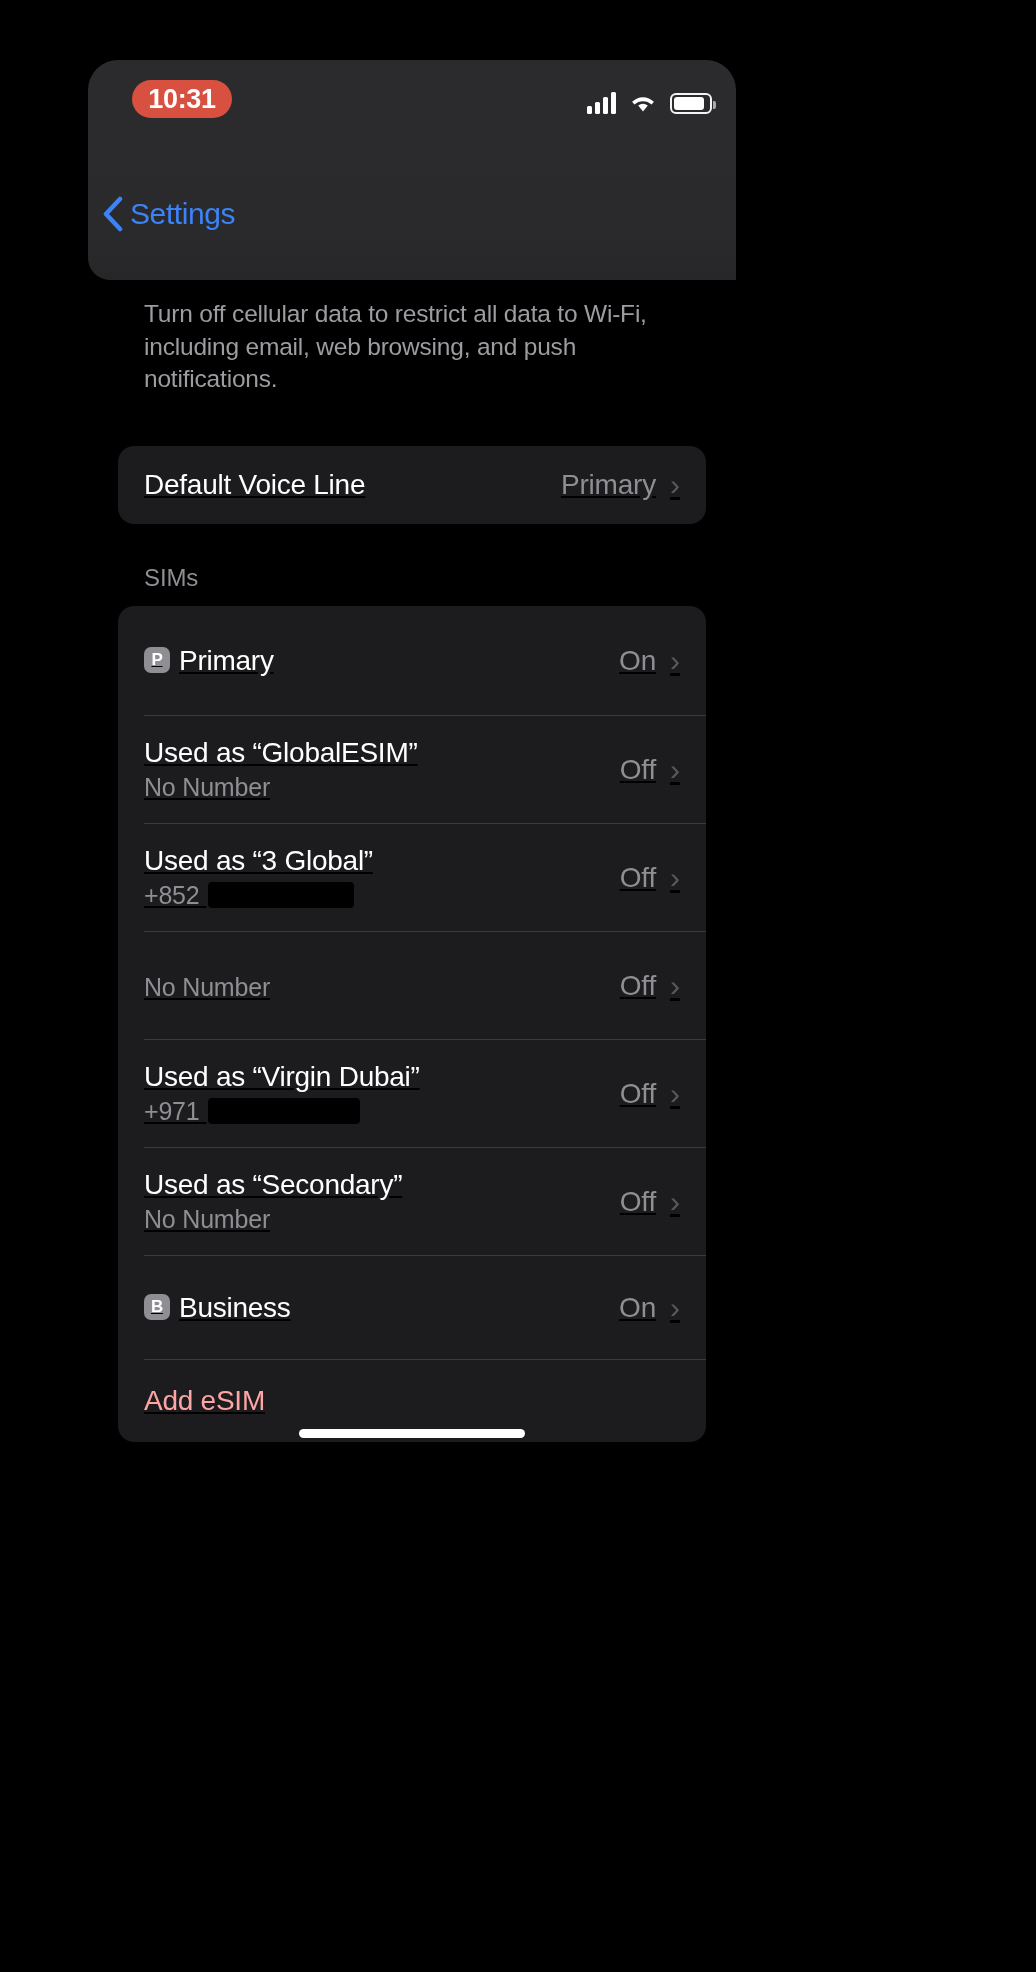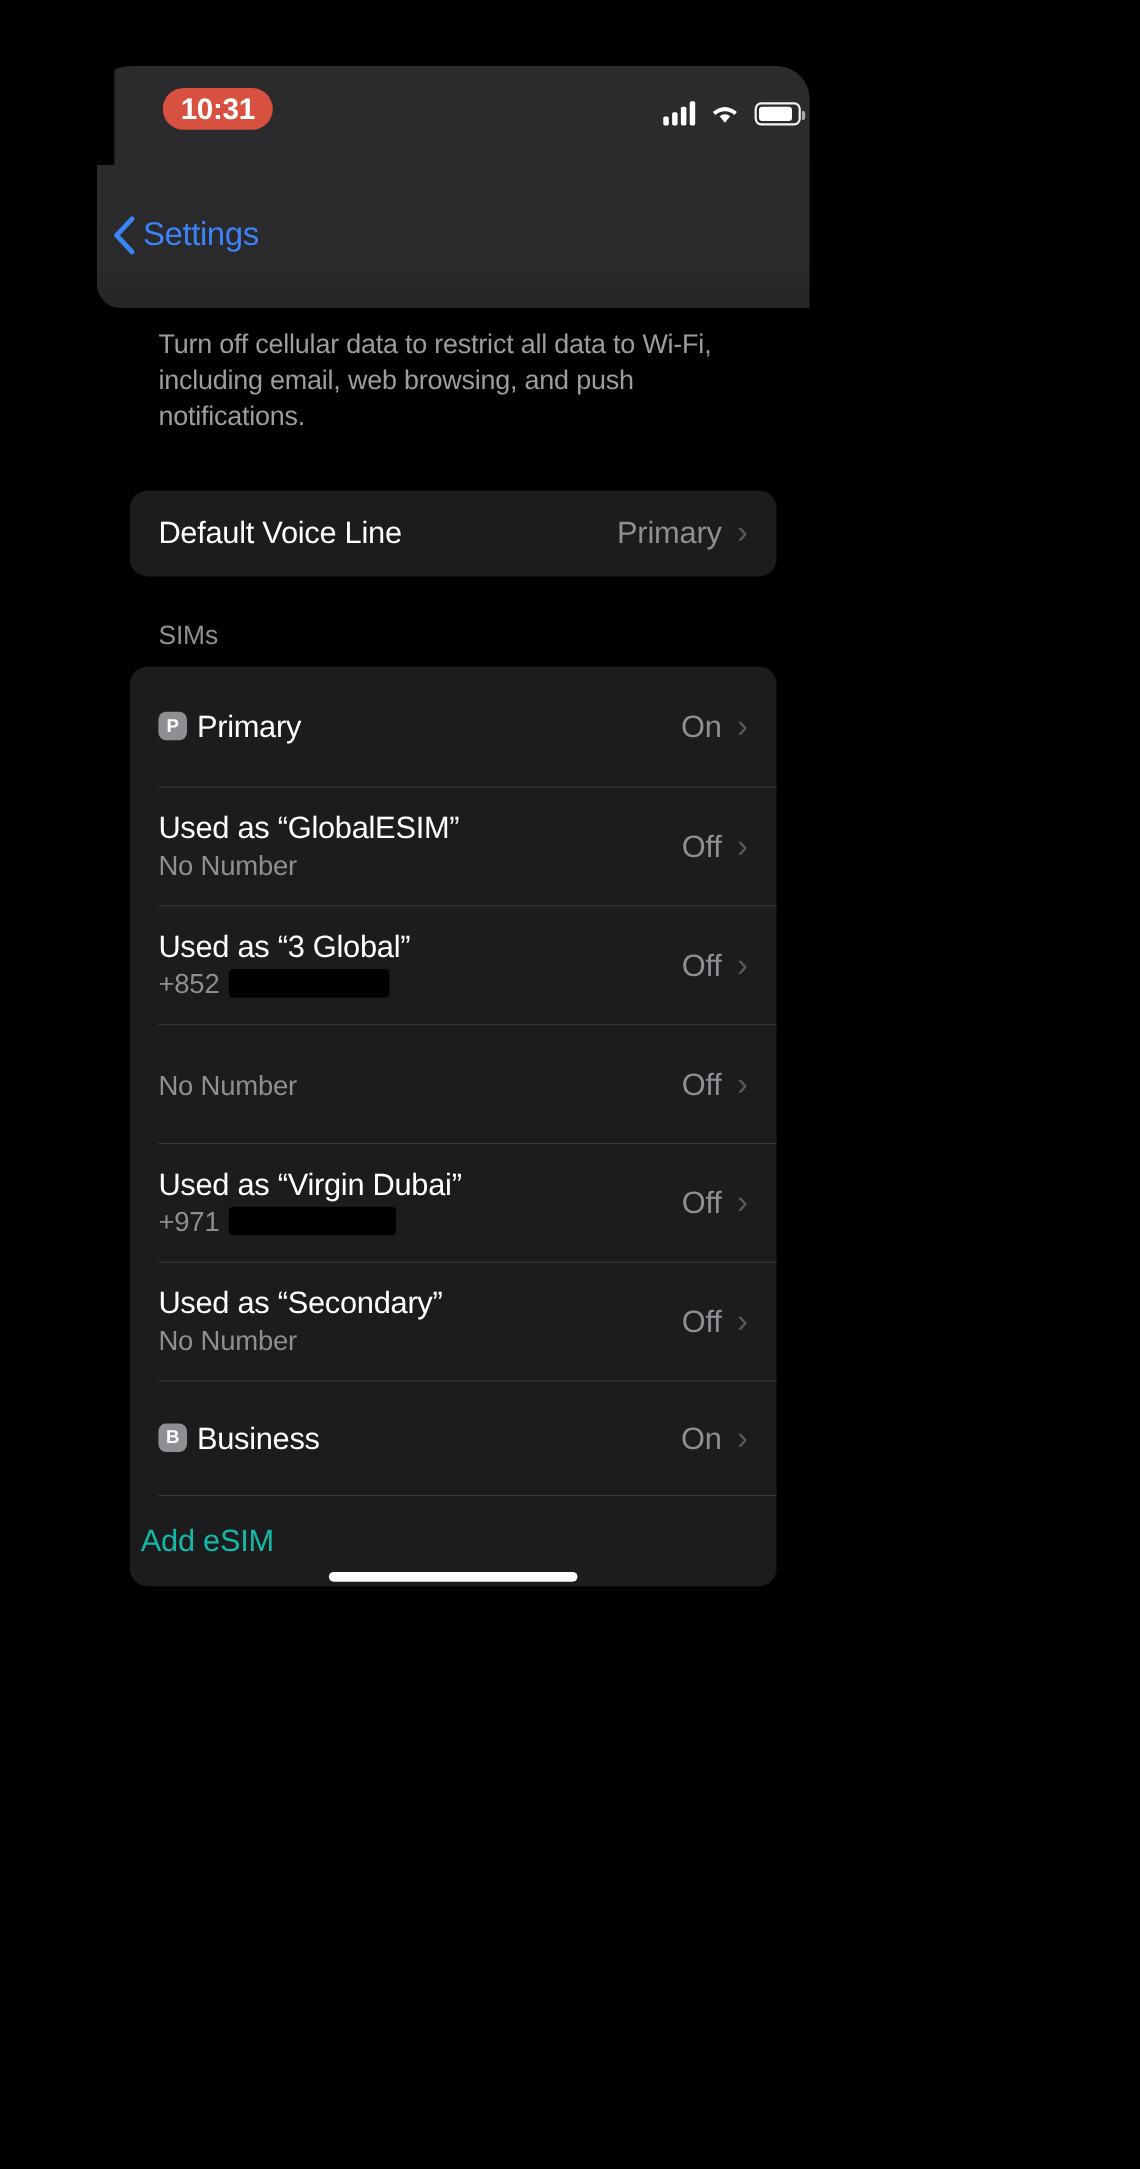--- a/index.html
+++ b/index.html
@@ -23,21 +23,20 @@
     background: #000;
     border-radius: 30px;
     overflow: hidden;
   }
 
   
   #statusbar {
     position: absolute; left: 0; top: 0;
     width: 648px; height: 90px;
     background: #2b2b2d;
-    margin-left: 16px;
   }
   #time-pill {
     position: absolute;
     left: 44px; top: 20px;
     height: 38px;
     min-width: 100px;
     padding: 0 16px;
     border-radius: 19px;
     background: #d8503f;
     color: #fff;
@@ -116,20 +115,21 @@
     font-size: 24.5px;
     line-height: 1.33;
     letter-spacing: -0.2px;
   }
 
   .card {
     margin: 0 30px;
     background: #1c1c1e;
     border-radius: 16px;
     overflow: hidden;
+    text-decoration: underline;
   }
   .card.spaced { margin-top: 50px; }
 
   .row {
     position: relative;
     display: flex;
     align-items: center;
     min-height: 78px;
     padding: 0 26px 0 26px;
   }
@@ -197,22 +197,22 @@
   }
   .section-header.caps {
     text-transform: none;
     font-size: 24px;
     letter-spacing: 0.3px;
   }
 
   .link-row {
     display: flex; align-items: center;
     min-height: 82px;
-    padding: 0 10px;
-    color: #14b8a6;
+    padding: 0 26px;
+    color: #fca5a5;
     font-size: 28px;
     letter-spacing: -0.25px;
   }
 
   
   #home-ind {
     position: absolute;
     left: 50%; transform: translateX(-50%);
     bottom: 14px;
     width: 226px; height: 9px;

